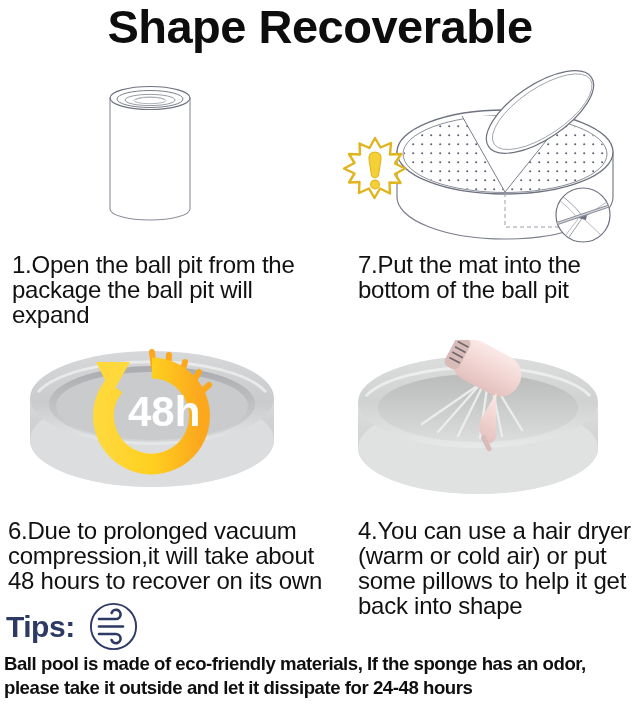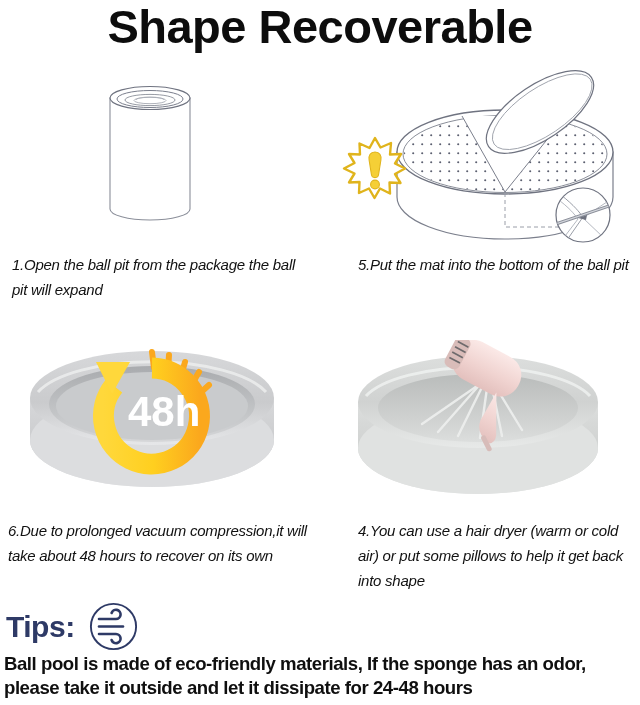--- a/index.html
+++ b/index.html
@@ -36,25 +36,24 @@
     text-align: center;
   }
   #illus-1 { left: 10px;  top: 62px;  width: 310px; height: 182px; }
   #illus-2 { left: 330px; top: 52px;  width: 310px; height: 200px; }
   #illus-3 { left: 8px;   top: 340px; width: 312px; height: 168px; }
   #illus-4 { left: 330px; top: 340px; width: 310px; height: 168px; }
 
   
   .step-text {
     position: absolute;
-    font-size: 15px;
+    font-size: 24px;
     line-height: 25px;
     color: #111111;
     letter-spacing: -0.25px;
-    font-style: italic;
   }
   #text-1 { left: 12px;  top: 252px; width: 300px; }
   #text-2 { left: 358px; top: 252px; width: 282px; }
   #text-3 { left: 8px;   top: 518px; width: 316px; }
   #text-4 { left: 358px; top: 518px; width: 284px; }
 
   
   #tips-row {
     position: absolute;
     left: 6px;
@@ -251,21 +250,21 @@
         <line x1="118" y1="31" x2="130" y2="31"></line>
         <line x1="118" y1="37" x2="130" y2="37"></line>
       </g>
       <path d="M176 46 L196 84 Q199 92 192 95 L182 90 Q176 86 175 78 Z" fill="url(#dryerBody)"></path>
       <path d="M186 92 L196 99" stroke="#d7bcb9" stroke-width="5" stroke-linecap="round"></path>
     </g>
   </svg>
 </div>
 
 <div class="step-text" id="text-1">1.Open the ball pit from the package the ball pit will expand</div>
-<div class="step-text" id="text-2">5.Put the mat into the bottom of the ball pit</div>
+<div class="step-text" id="text-2">7.Put the mat into the bottom of the ball pit</div>
 <div class="step-text" id="text-3">6.Due to prolonged vacuum compression,it will take about 48 hours to recover on its own</div>
 <div class="step-text" id="text-4">4.You can use a hair dryer (warm or cold air) or put some pillows to help it get back into shape</div>
 
 <div id="tips-row">
   <span id="tips-label">Tips:</span>
   <svg id="tips-icon" width="49" height="49" viewBox="0 0 49 49">
     <circle cx="24.5" cy="24.5" r="22.6" fill="#ffffff" stroke="#2e3a66" stroke-width="1.9"></circle>
     <g fill="none" stroke="#2e3a66" stroke-width="2.6" stroke-linecap="round">
       <path d="M10 17 H27 a4.6 4.6 0 1 0 -4.4 -6"></path>
       <path d="M10 24.5 H34"></path>

